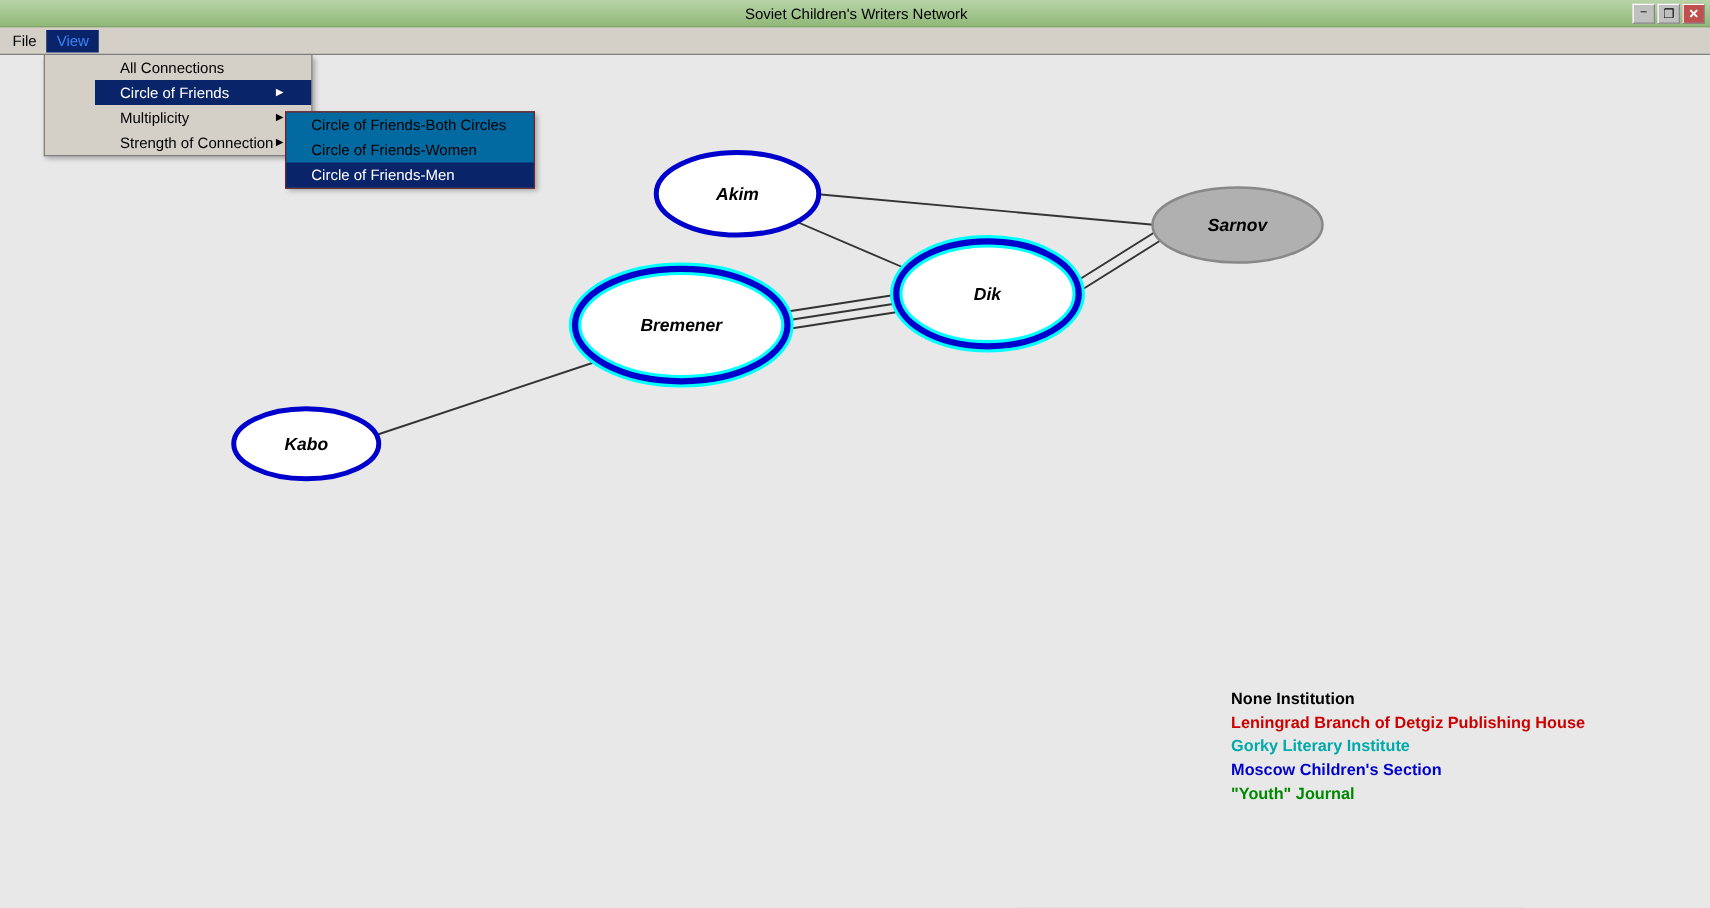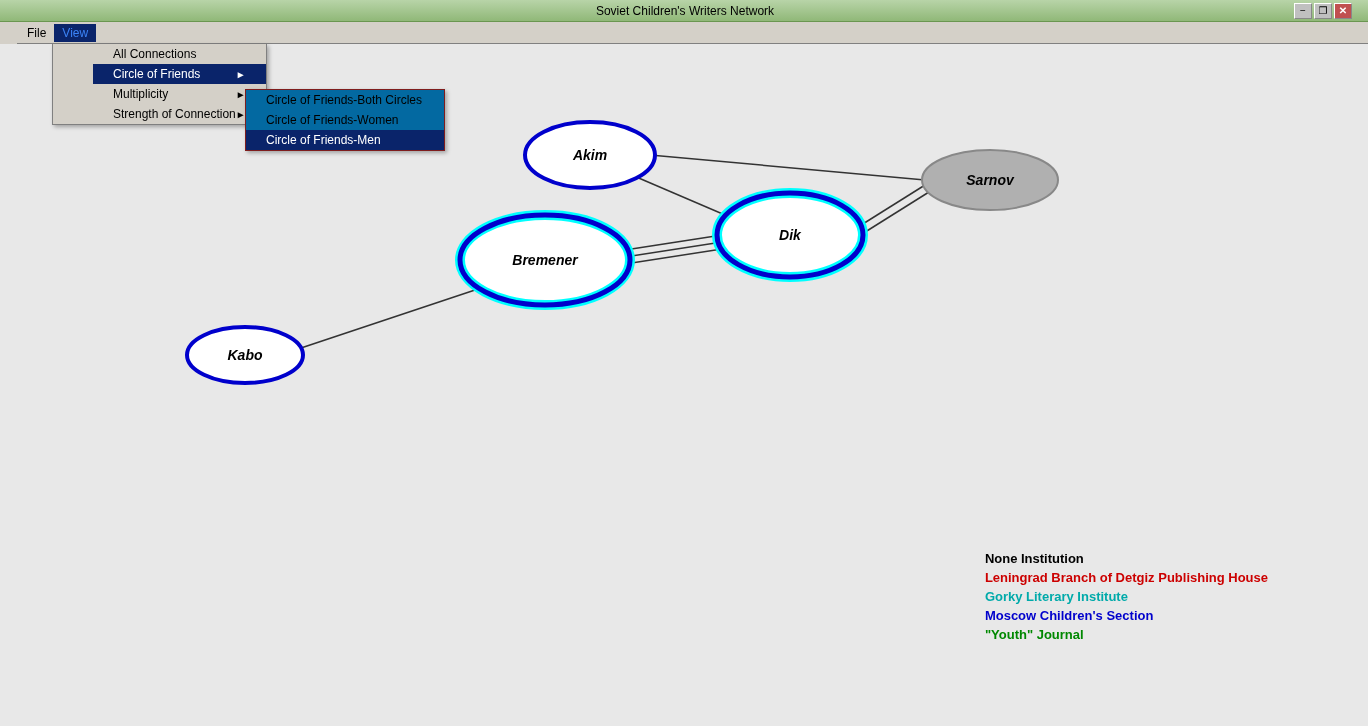--- a/index.html
+++ b/index.html
@@ -12,21 +12,21 @@
       position: relative;
     }
 
     
     .title-bar {
       background: linear-gradient(to bottom, #b8d4a8, #90b878);
       height: 22px;
       display: flex;
       align-items: center;
       justify-content: space-between;
-      padding: 0 16px;
+      padding: 0 4px;
       border-bottom: 1px solid #6a9650;
     }
     .title-bar-title {
       flex: 1;
       text-align: center;
       font-size: 12px;
       font-weight: normal;
       color: #000;
     }
     .title-bar-buttons {
@@ -50,21 +50,20 @@
 
     
     .menu-bar {
       background: #d4d0c8;
       height: 22px;
       display: flex;
       align-items: center;
       padding: 0 2px;
       border-bottom: 1px solid #808080;
       position: relative;
-      margin-left: 17px;
     }
     .menu-item {
       padding: 2px 8px;
       font-size: 12px;
       cursor: pointer;
       position: relative;
     }
     .menu-item:hover, .menu-item.active {
       background: #0a246a;
       color: #3b82f6;

